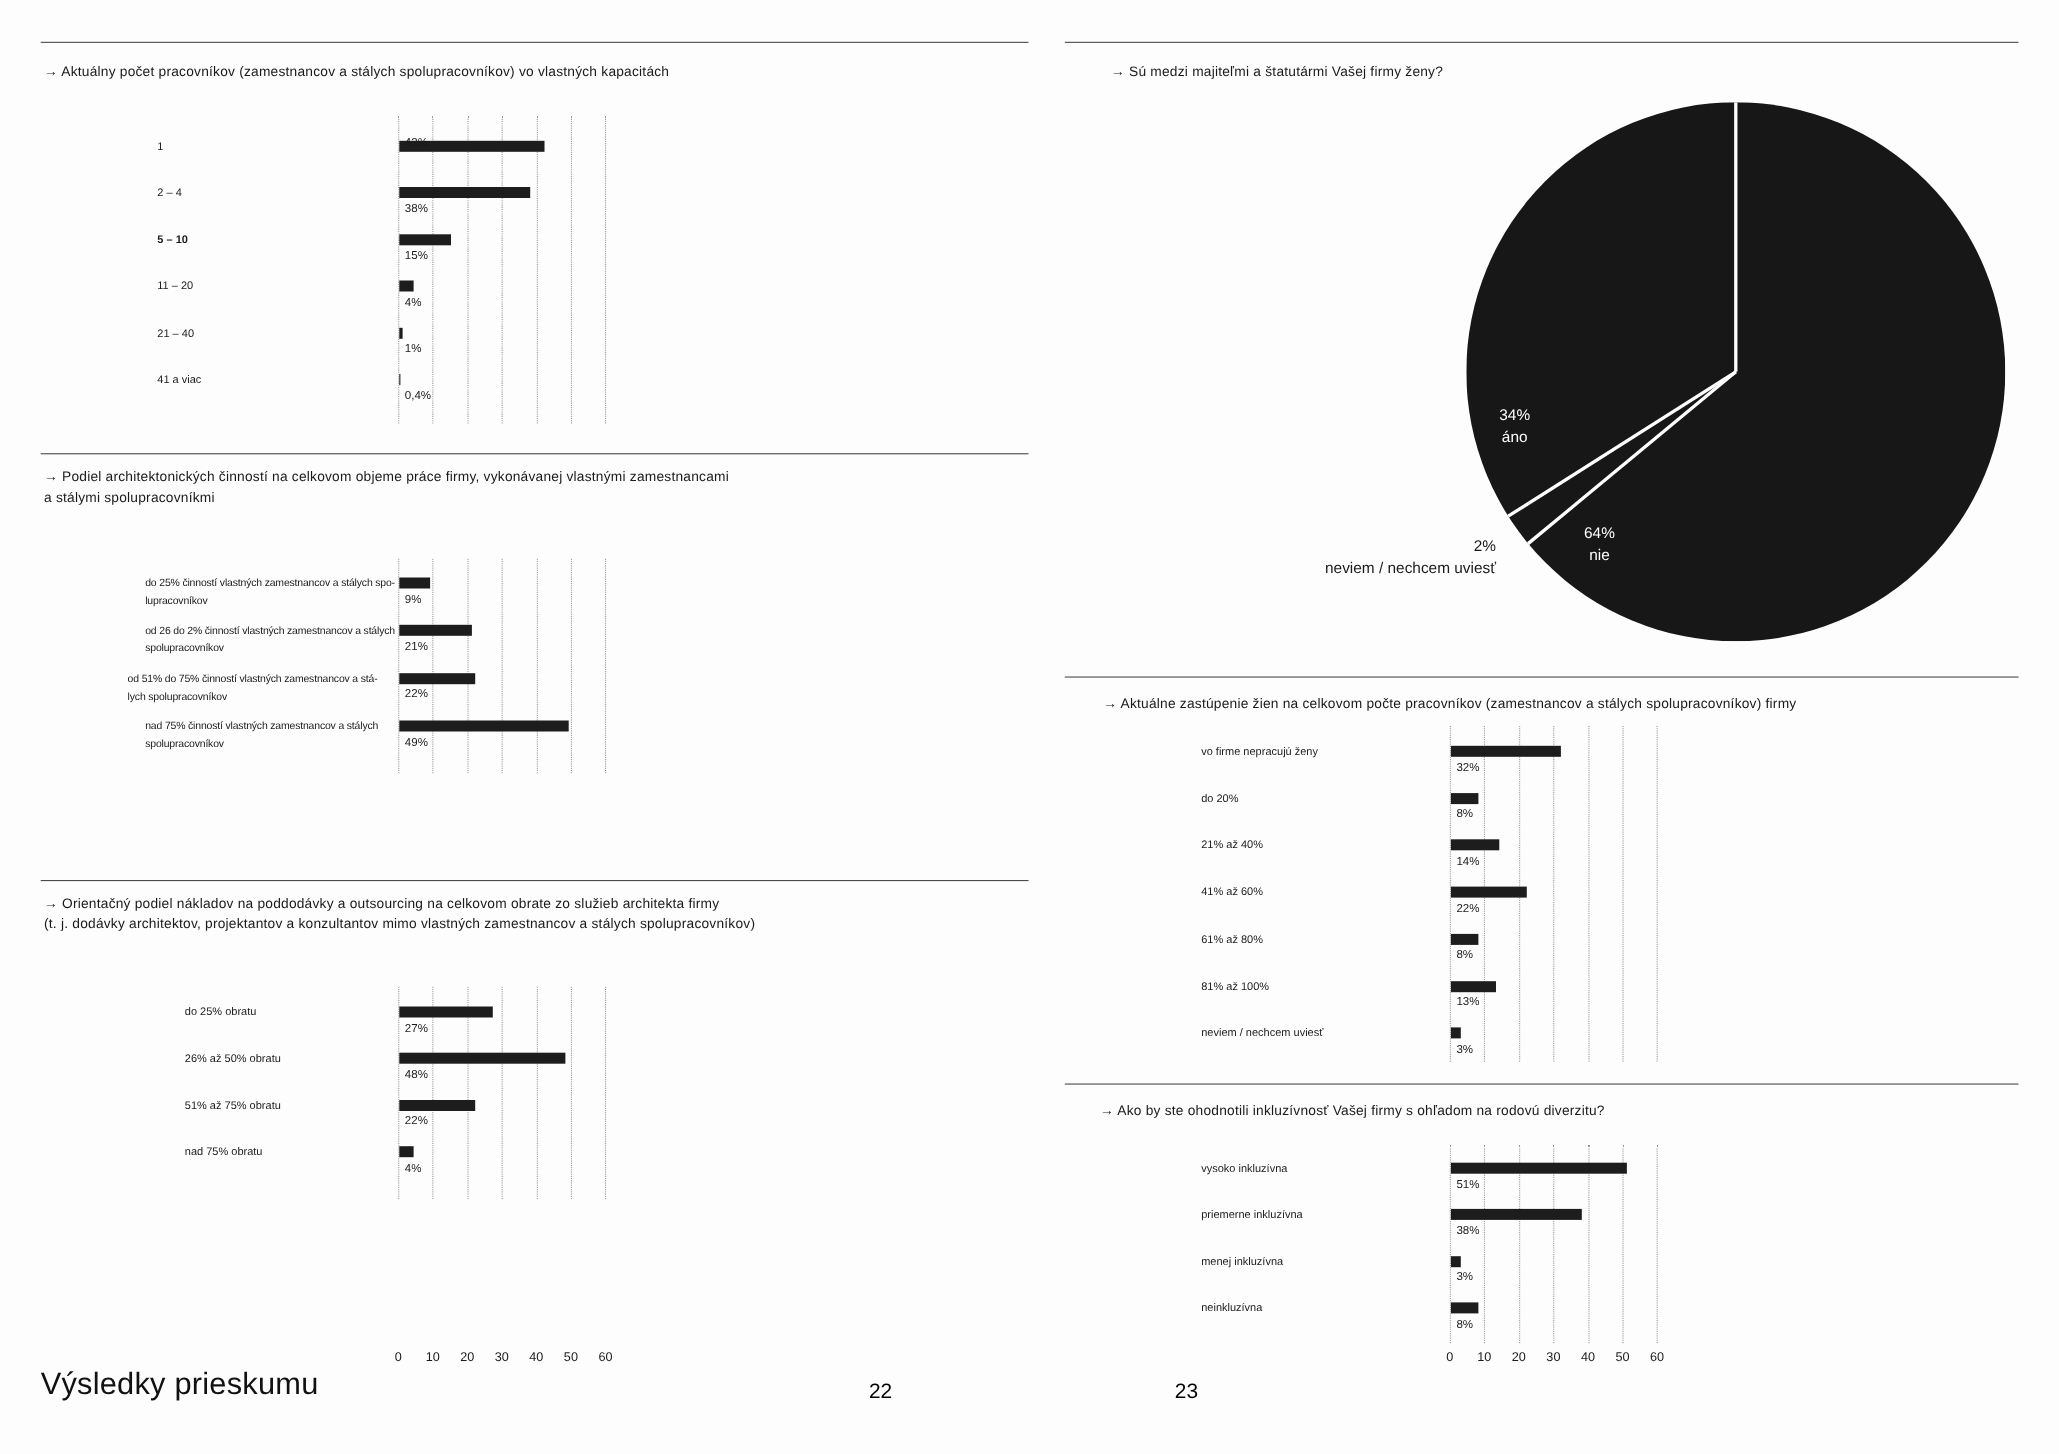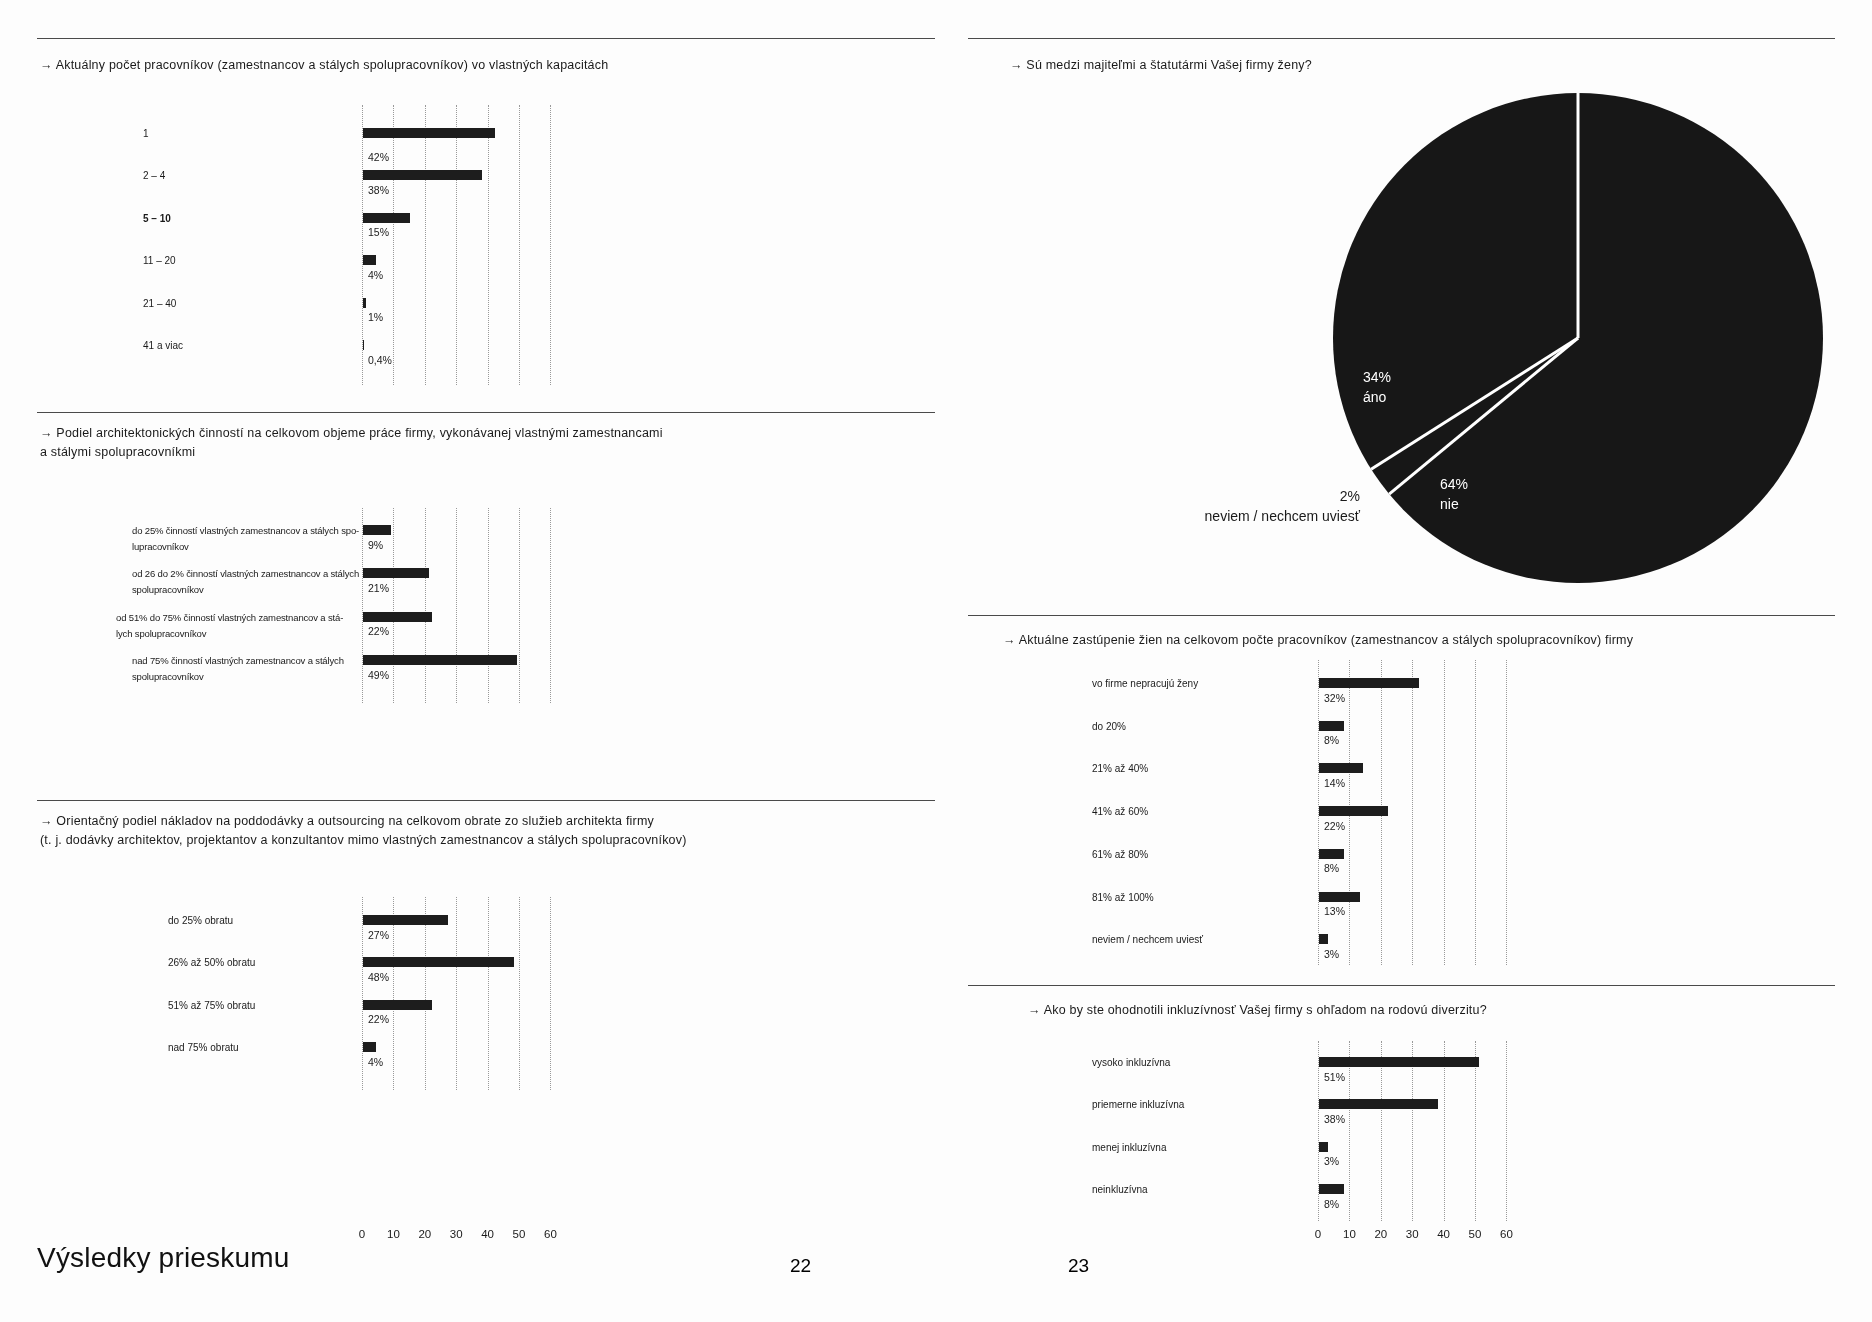--- a/index.html
+++ b/index.html
@@ -12,21 +12,21 @@
     overflow:hidden;
   }
   .rule{position:absolute;height:1px;background:#4a4a4a;}
   .hdr{position:absolute;font-size:12.5px;line-height:19px;letter-spacing:0.2px;color:#1a1a1a;white-space:nowrap;}
   .grid{position:absolute;width:0;border-left:1px dotted #999;}
   .bar{position:absolute;height:10px;background:#1d1d1d;}
   .catlabel{position:absolute;font-size:10px;line-height:16px;color:#1a1a1a;white-space:nowrap;}
   .catlabel.small{font-size:9.5px;letter-spacing:-0.15px;}
   .vallabel{position:absolute;font-size:10.5px;color:#1a1a1a;white-space:nowrap;}
   .tick{position:absolute;width:34px;text-align:center;font-size:11.5px;color:#1a1a1a;}
-  .pielabel{position:absolute;font-size:14px;line-height:20px;white-space:nowrap;}
+  .pielabel{position:absolute;font-size:14px;line-height:20px;white-space:nowrap;text-align:center;}
   .pielabel.light{color:#ffffff;}
   .pielabel.dark{color:#1a1a1a;text-align:right;}
   .footer-title{position:absolute;left:37px;top:1242px;font-size:28px;letter-spacing:0.2px;color:#111;}
   .pagenum{position:absolute;font-size:19px;color:#000000;}
   svg.pie{position:absolute;}
 </style>
 </head>
 <body>
 
 <div class="page">
@@ -49,21 +49,21 @@
     <div>→ Orientačný podiel nákladov na poddodávky a outsourcing na celkovom obrate zo služieb architekta firmy</div>
     <div>(t. j. dodávky architektov, projektantov a konzultantov mimo vlastných zamestnancov a stálych spolupracovníkov)</div>
   </div>
 
   <div class="hdr" style="left:1010px;top:56px;">
     <div>→ Sú medzi majiteľmi a štatutármi Vašej firmy ženy?</div>
   </div>
   <div class="hdr" style="left:1003px;top:631px;">
     <div>→ Aktuálne zastúpenie žien na celkovom počte pracovníkov (zamestnancov a stálych spolupracovníkov) firmy</div>
   </div>
-  <div class="hdr" style="left:1000px;top:1001px;margin-left:28px;">
+  <div class="hdr" style="left:1000px;top:1001px;">
     <div>→ Ako by ste ohodnotili inkluzívnosť Vašej firmy s ohľadom na rodovú diverzitu?</div>
   </div>
 
   <svg class="pie" id="pie-svg" style="left:1333px;top:93px;" width="490" height="490" viewBox="0 0 490 490">
       <circle cx="245" cy="245" r="245" fill="#171717"></circle>
       <line x1="245" y1="245" x2="245.0" y2="0.0" stroke="#ffffff" stroke-width="3"></line>
       <line x1="245" y1="245" x2="56.2" y2="401.2" stroke="#ffffff" stroke-width="3"></line>
       <line x1="245" y1="245" x2="38.1" y2="376.3" stroke="#ffffff" stroke-width="3"></line>
     </svg>
 
@@ -88,21 +88,21 @@
     <div class="grid" style="left: 393.4px; top: 105px; height: 280px;"></div>
     <div class="grid" style="left: 424.8px; top: 105px; height: 280px;"></div>
     <div class="grid" style="left: 456.2px; top: 105px; height: 280px;"></div>
     <div class="grid" style="left: 487.6px; top: 105px; height: 280px;"></div>
     <div class="grid" style="left: 519px; top: 105px; height: 280px;"></div>
     <div class="grid" style="left: 550.4px; top: 105px; height: 280px;"></div>
     <div class="catlabel" style="left: 143px; top: 126px;">
       <div>1</div>
     </div>
     <div class="bar" style="left: 363px; top: 128px; width: 131.88px; background: rgb(29, 29, 29);"></div>
-    <div class="vallabel" style="left: 368px; top: 151px;">42%</div>
+    <div class="vallabel" style="left: 368px; top: 124px;">42%</div>
     <div class="catlabel" style="left: 143px; top: 168.4px;">
       <div>2 – 4</div>
     </div>
     <div class="bar" style="left: 363px; top: 170.4px; width: 119.32px; background: rgb(29, 29, 29);"></div>
     <div class="vallabel" style="left: 368px; top: 183.9px;">38%</div>
     <div class="catlabel" style="left: 143px; top: 210.8px; font-weight: bold;">
       <div>5 – 10</div>
     </div>
     <div class="bar" style="left: 363px; top: 212.8px; width: 47.1px; background: rgb(29, 29, 29);"></div>
     <div class="vallabel" style="left: 368px; top: 226.3px;">15%</div>

